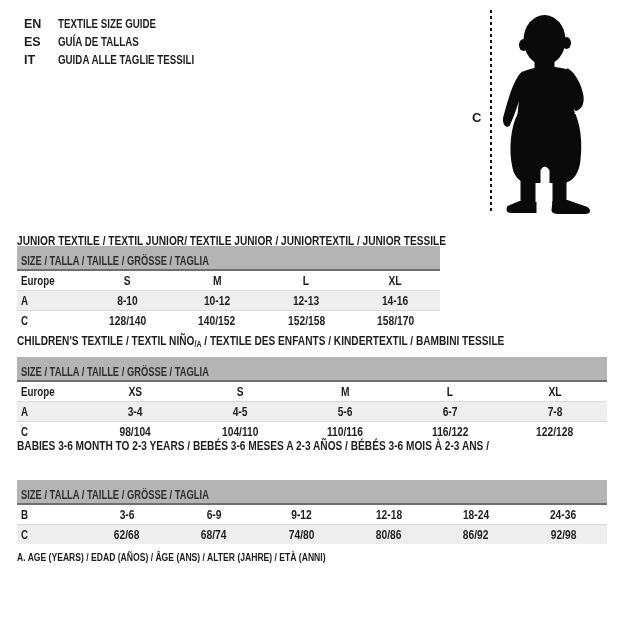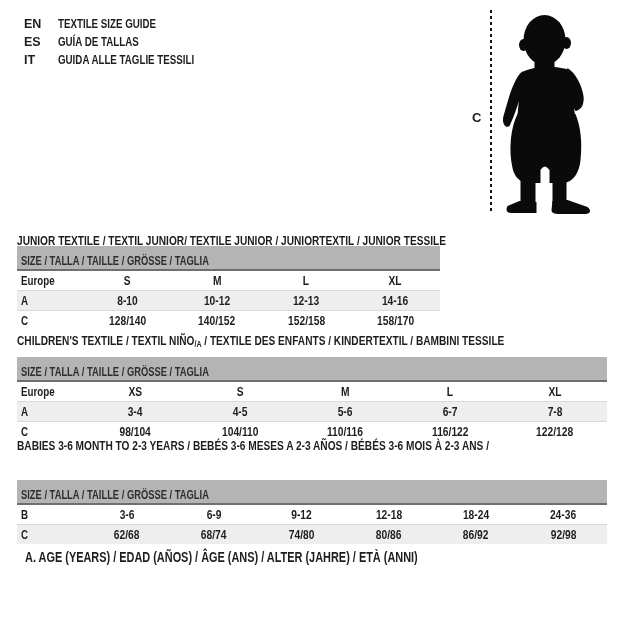--- a/index.html
+++ b/index.html
@@ -41,21 +41,21 @@
     color:var(--header-bar-text,#2e2e2e);
     height:14px;line-height:14px;font-size:12px;padding:8px 0 1px 4px;
   }
   .trow{display:flex;align-items:center;height:19px;font-size:12.5px;border-bottom:1px solid var(--row-divider,#d9d9d9);}
   .trow:last-child{border-bottom:none;}
   .trow.shaded{background:var(--row-alt-bg,#eeeeee);}
   .tlabel{width:62px;padding-left:4px;}
   .tcell{flex:1;text-align:center;}
 
   
-  .footnotes{position:absolute;left:17px;top:549px;font-size:14px;margin-left:8px;}
+  .footnotes{position:absolute;left:17px;top:549px;font-size:11px;}
   .footnote{height:17px;line-height:17px;}
 </style>
 </head>
 <body>
 
 <div class="canvas">
 
   <div class="lang-list">
     <div class="lang-row">
       <span class="lang-code">EN</span>

